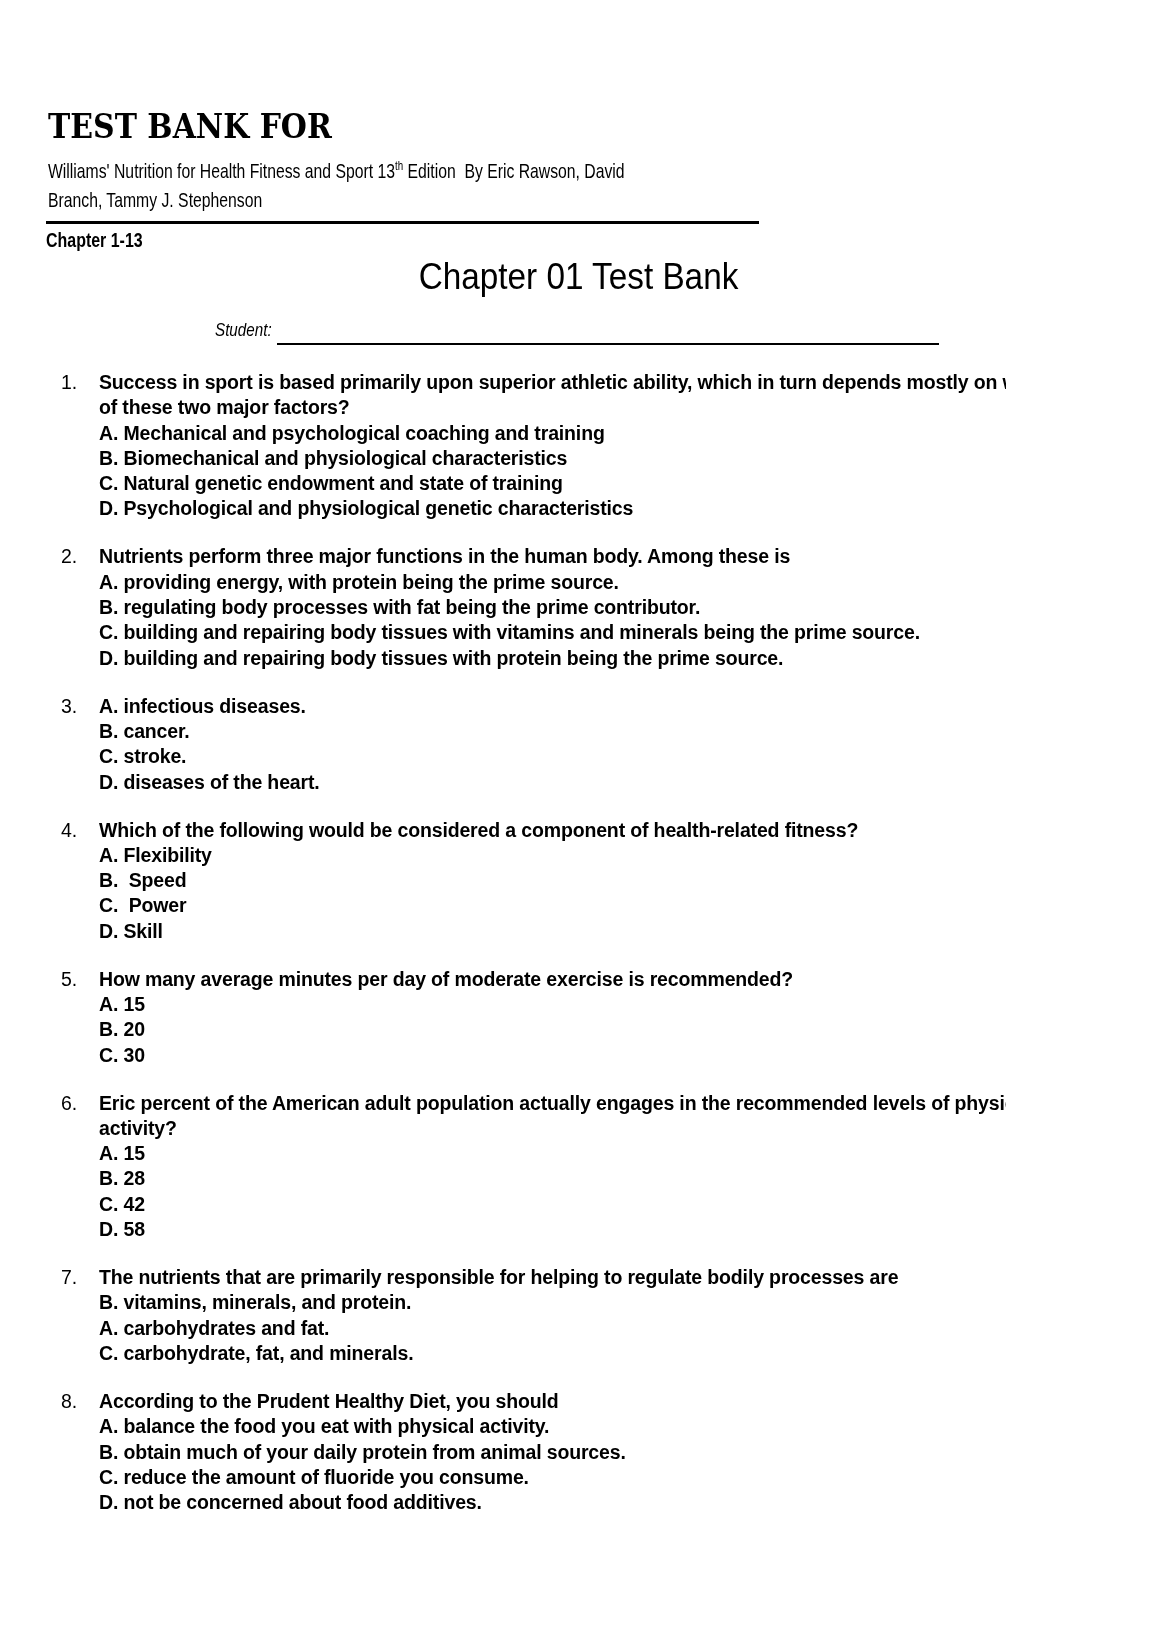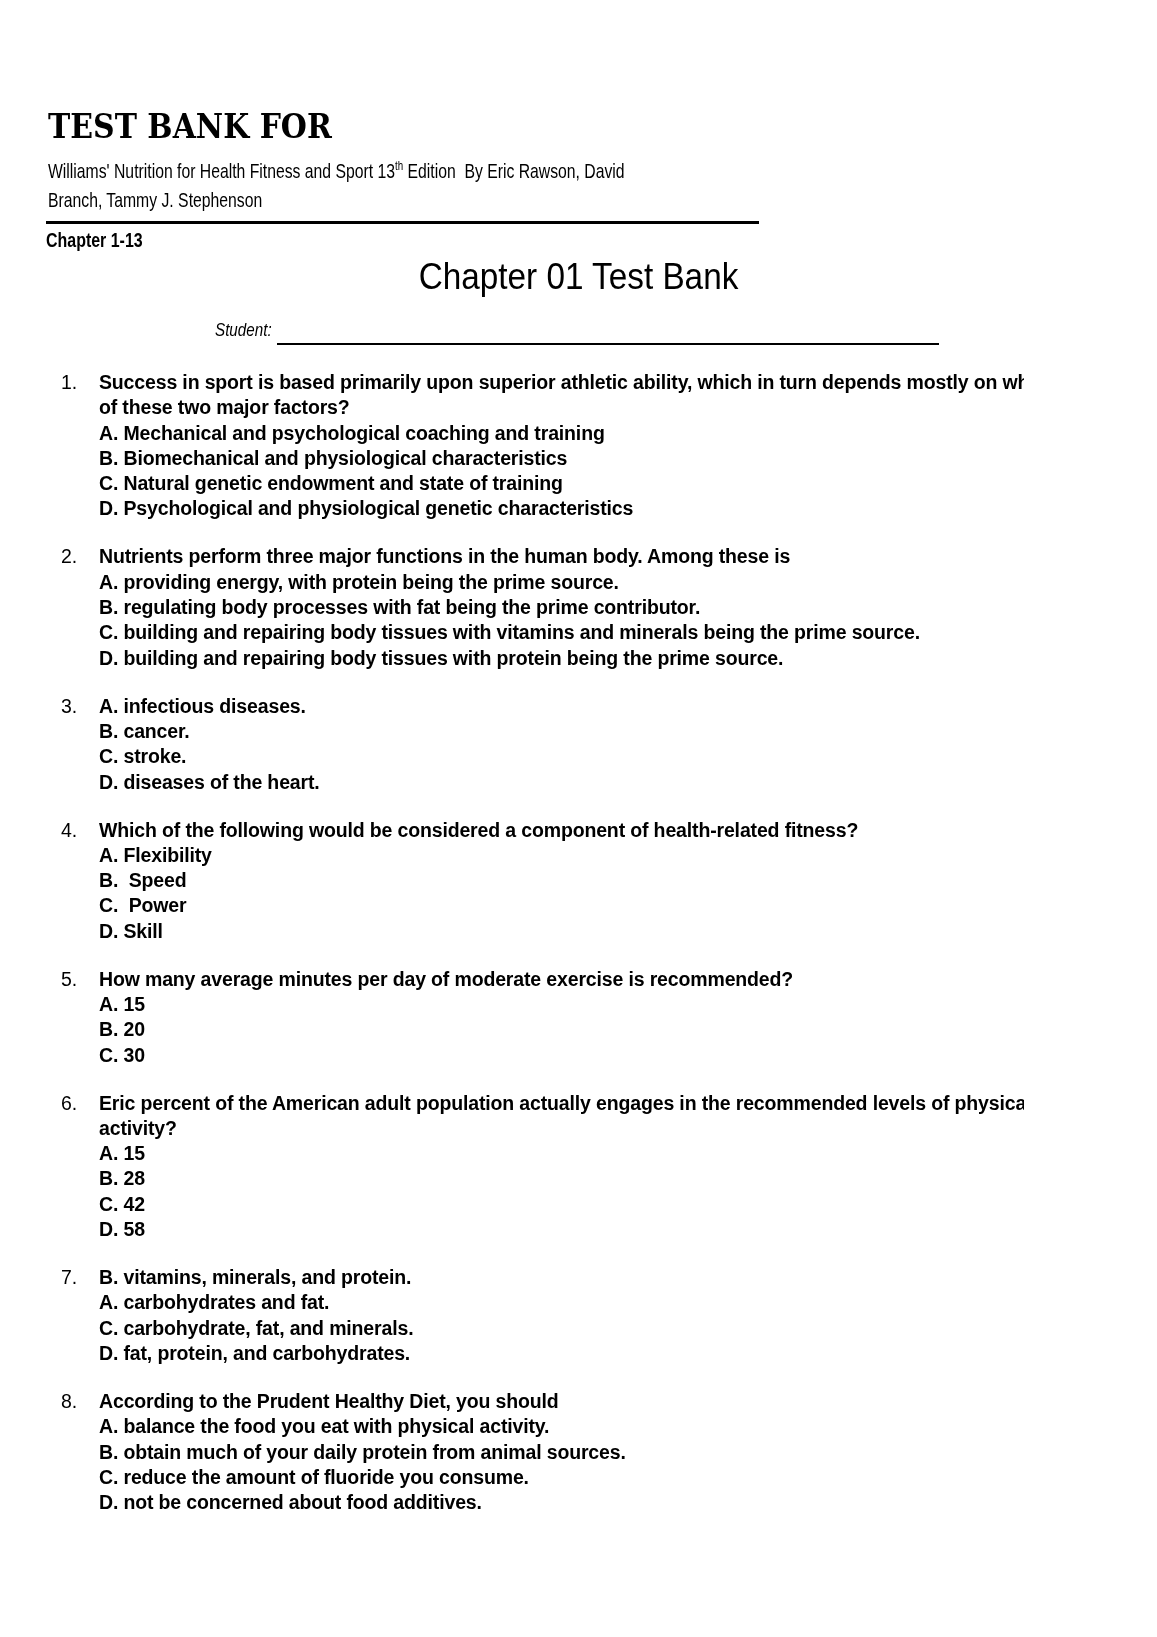--- a/index.html
+++ b/index.html
@@ -8,21 +8,20 @@
     background: #ffffff;
   }
   .page {
     position: relative;
     width: 1006px;
     height: 1637px;
     background: #ffffff;
     color: #000000;
     font-family: "Liberation Sans", sans-serif;
     overflow: hidden;
-    padding-left: 18px;
   }
 
   
   .testbank-title {
     position: absolute;
     left: 48px;
     top: 106px;
     margin: 0;
     font-family: "DejaVu Serif", serif;
     font-weight: 900;
@@ -211,24 +210,24 @@
     <div class="opt">A. 15</div>
           <div class="opt">B. 28</div>
           <div class="opt">C. 42</div>
           <div class="opt">D. 58</div>
         </div>
   </div>
 
   <div class="question">
     <span class="qnum">7.</span>
     <div class="qbody">
+      <div class="qtext">The nutrients that are primarily responsible for helping to regulate bodily processes are</div>
     <div class="opt">B. vitamins, minerals, and protein.</div>
           <div class="opt">A. carbohydrates and fat.</div>
           <div class="opt">C. carbohydrate, fat, and minerals.</div>
-          <div class="opt">D. fat, protein, and carbohydrates.</div>
         </div>
   </div>
 
   <div class="question">
     <span class="qnum">8.</span>
     <div class="qbody">
       <div class="qtext">According to the Prudent Healthy Diet, you should</div>
     <div class="opt">A. balance the food you eat with physical activity.</div>
           <div class="opt">B. obtain much of your daily protein from animal sources.</div>
           <div class="opt">C. reduce the amount of fluoride you consume.</div>

